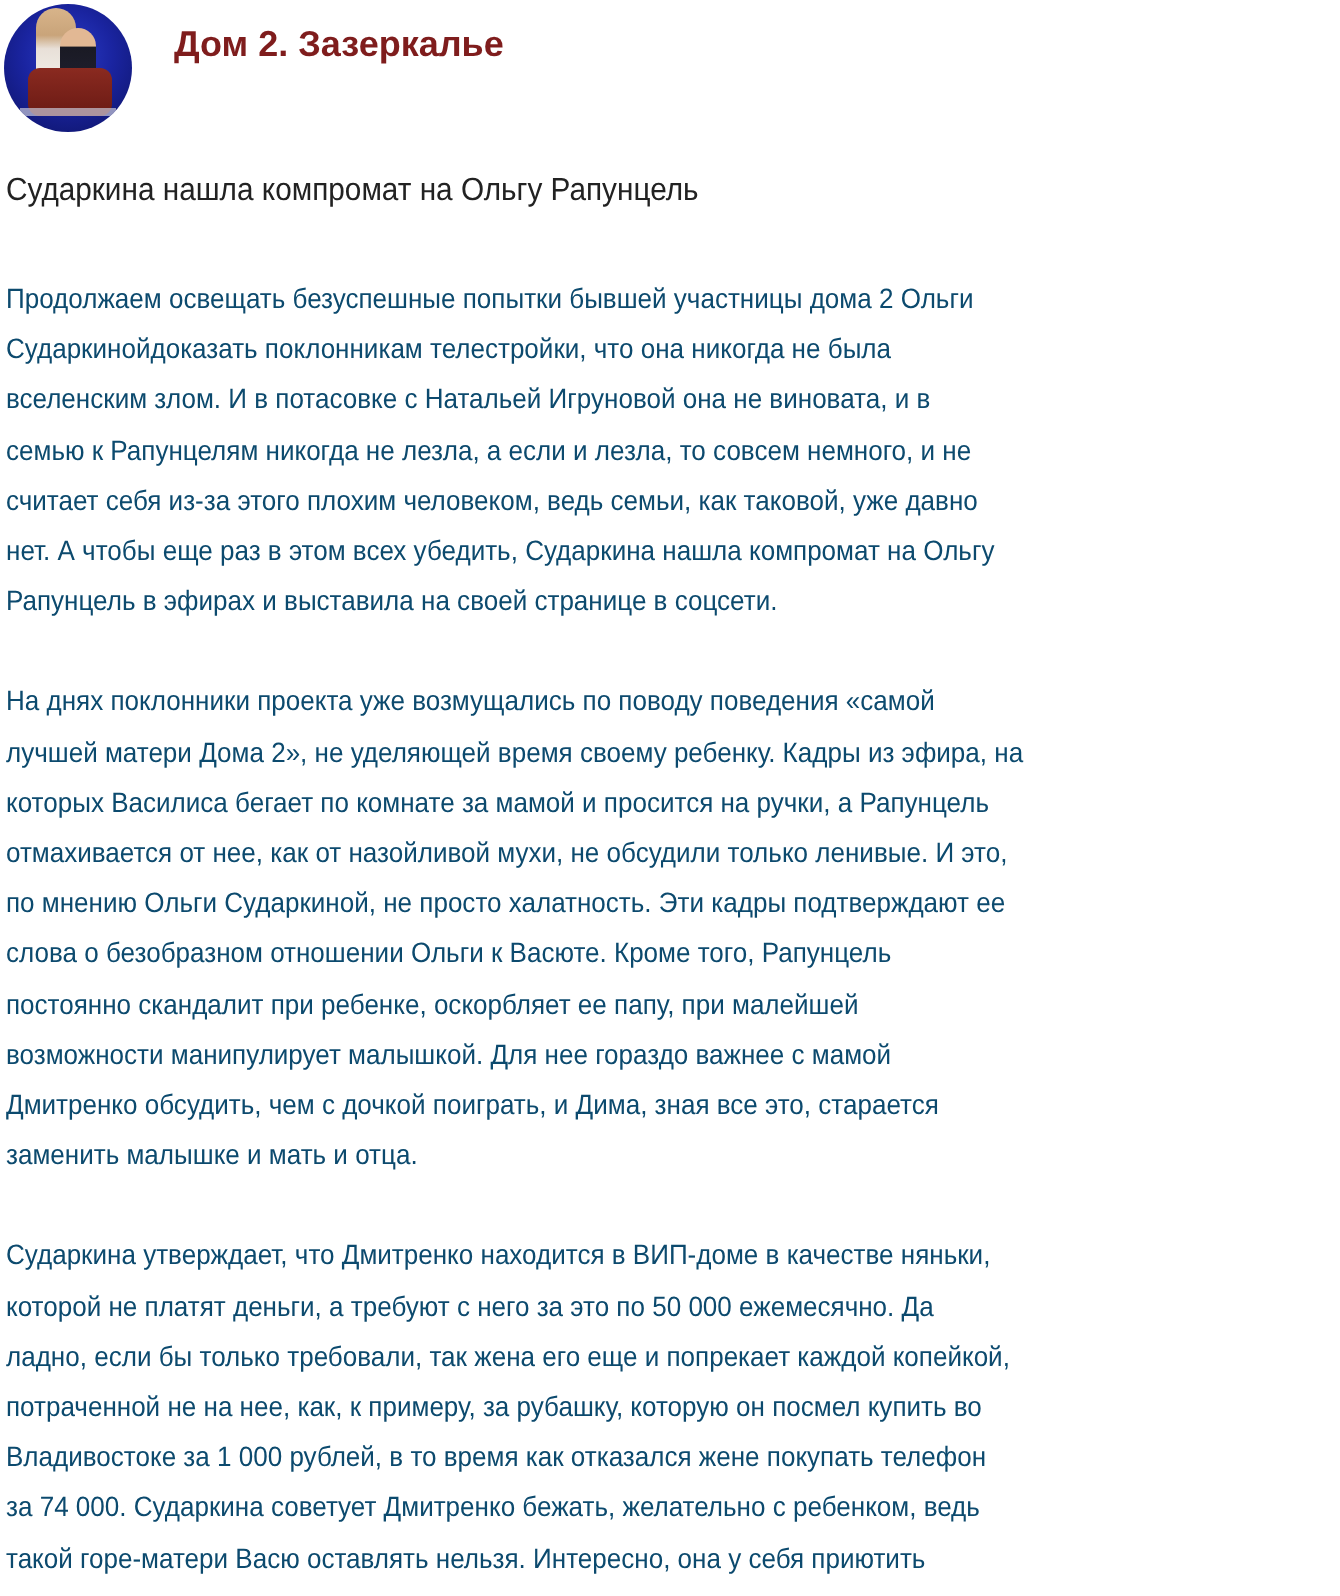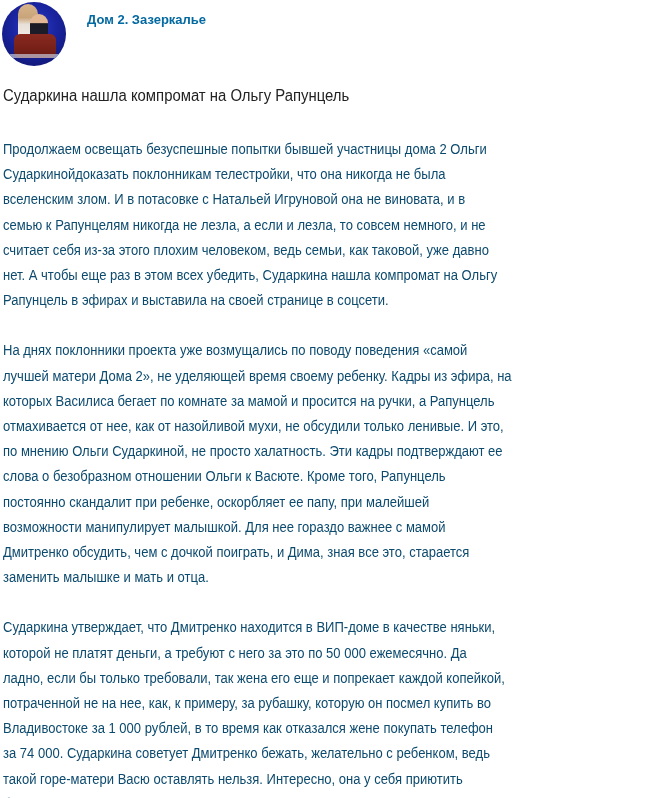--- a/index.html
+++ b/index.html
@@ -65,23 +65,23 @@
       top: 52px;
       width: 48px;
       height: 4px;
       background: #c8c8d8;
       opacity: 0.7;
     }
     .channel-name {
       position: absolute;
       left: 87px;
       top: 12px;
-      font-size: 13px;
+      font-size: 18px;
       font-weight: bold;
-      color: #0369a1;
+      color: #7f1d1d;
       letter-spacing: 0px;
     }
     .content {
       position: absolute;
       left: 3px;
       top: 86px;
       width: 665px;
     }
     .title {
       font-family: "Liberation Sans", sans-serif;

